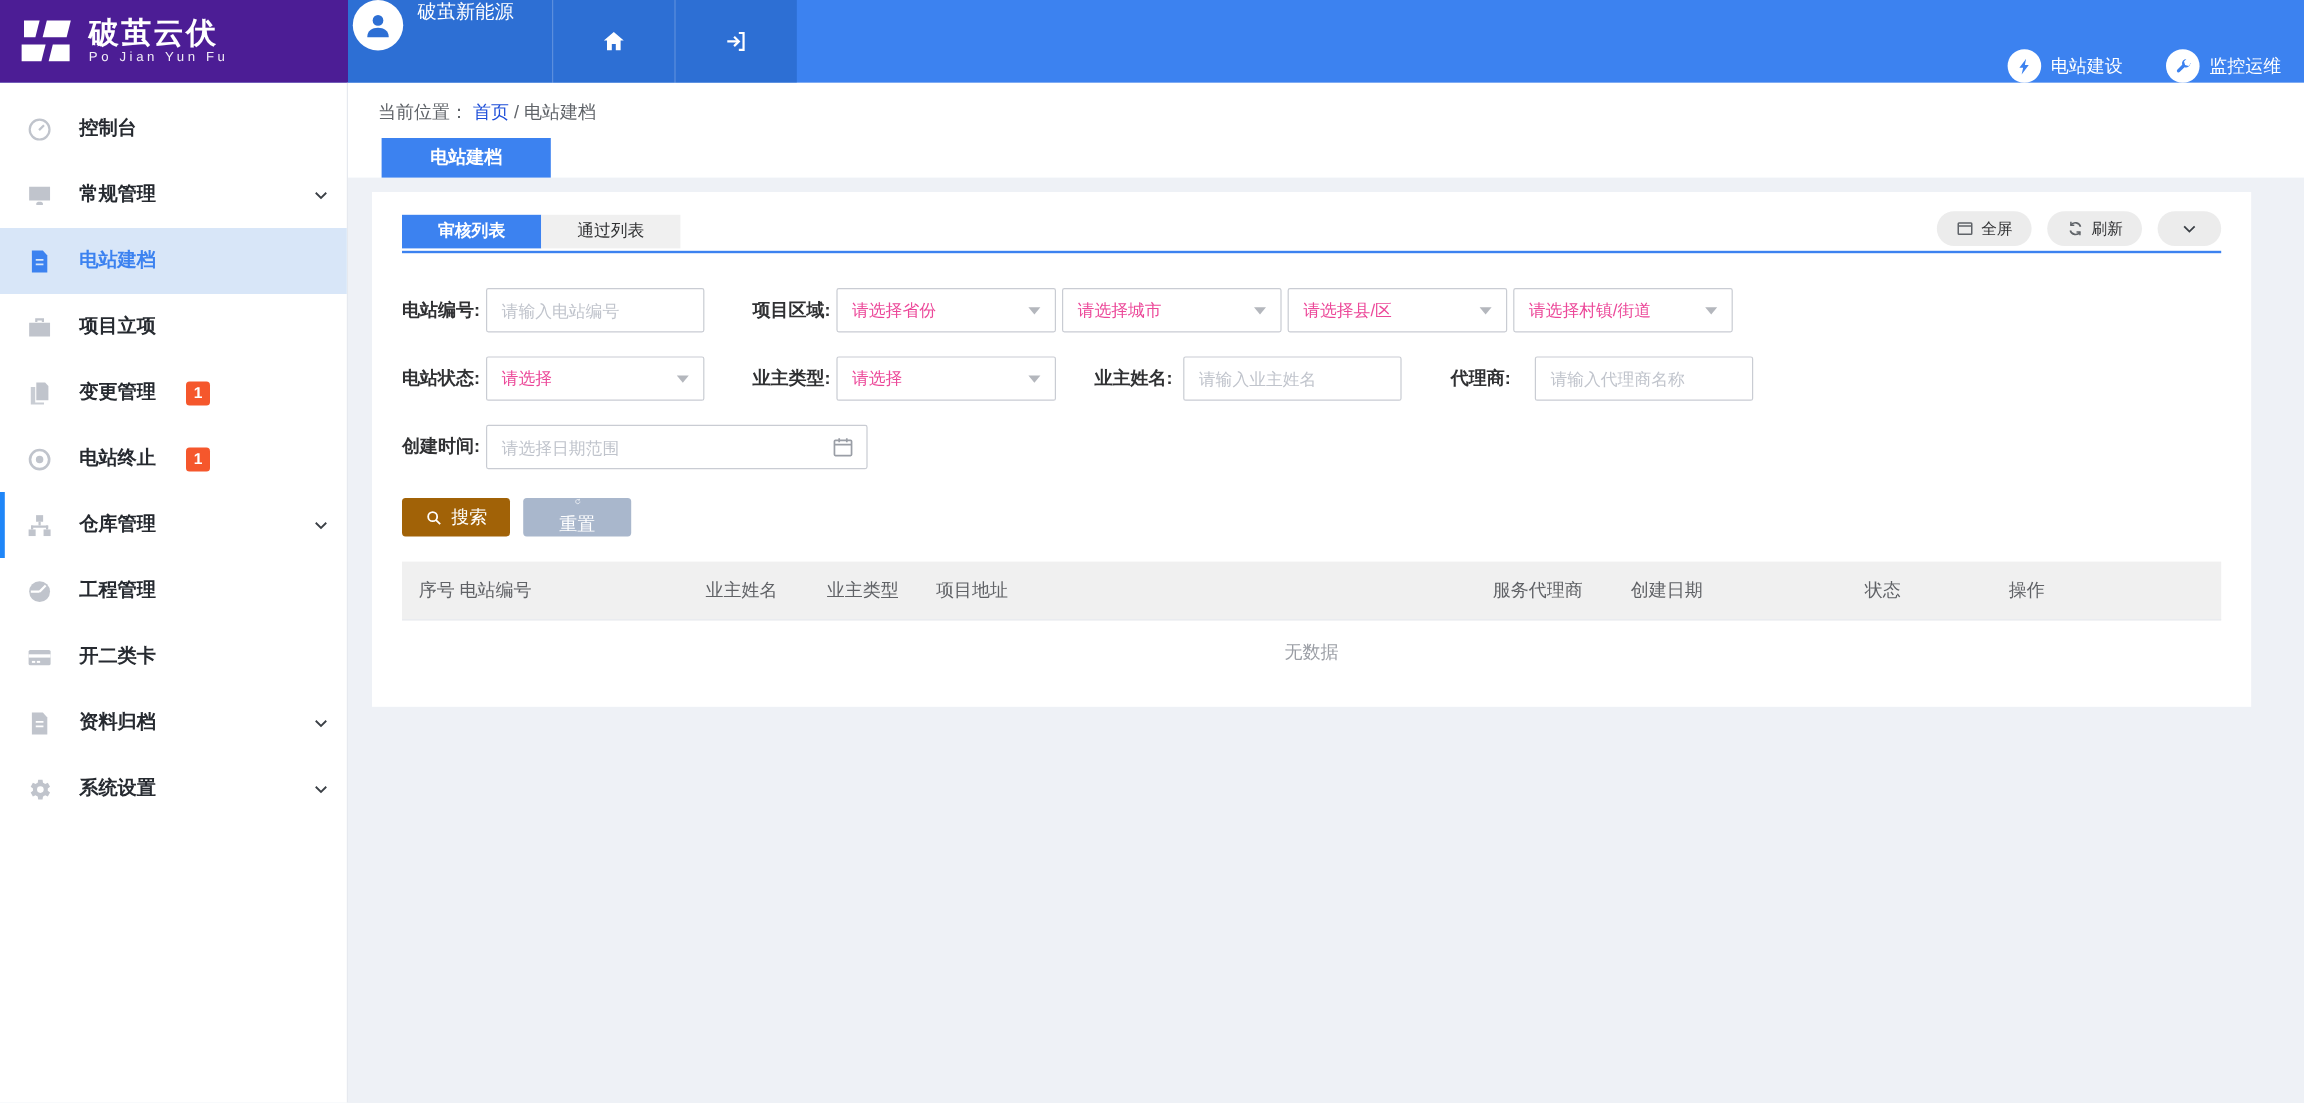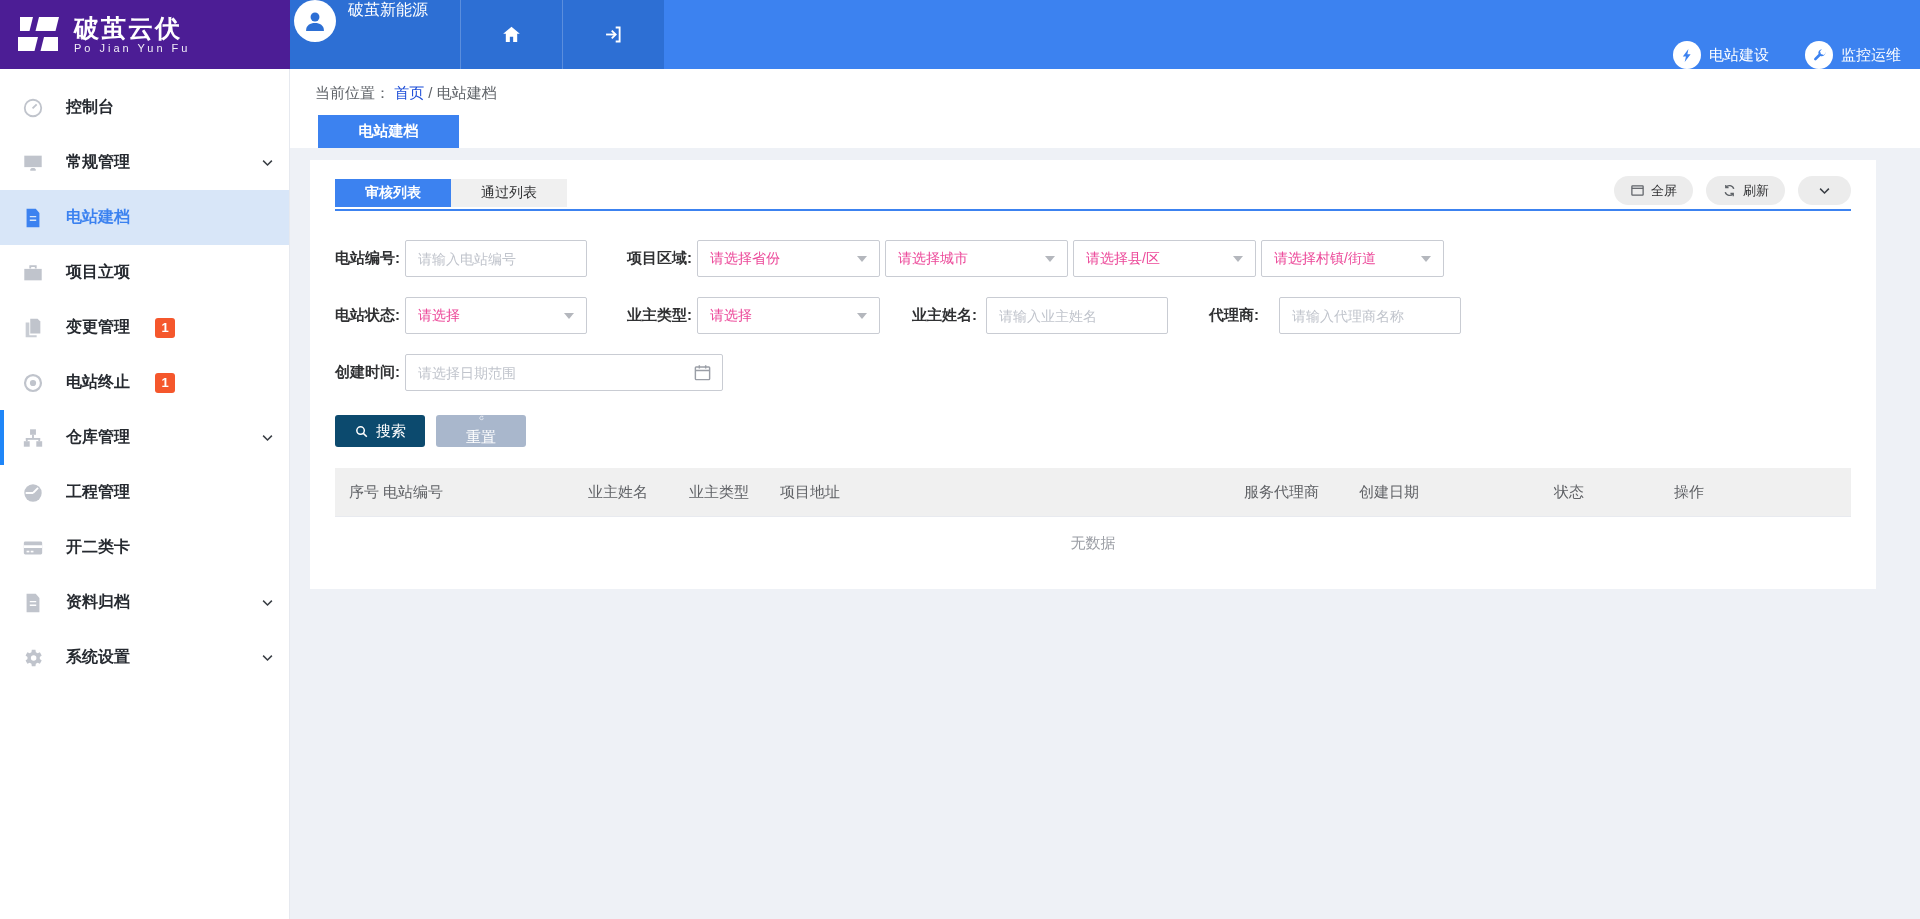--- a/index.html
+++ b/index.html
@@ -70,21 +70,21 @@
   .sel + .sel { margin-left:5px; }
   .ml40 { margin-left:40px; } .ml32 { margin-left:32px; } .ml41 { margin-left:41px; }
   .date-wrap { position:relative; }
   .date-wrap .tinput { width:318px; padding-right:38px; }
   .cal-ic { position:absolute; right:11px; top:9px; width:19px; height:19px; color:#9a9ea6; pointer-events:none; }
 
   
   .actions { margin-top:24px; display:flex; gap:11px; }
   .btn { width:90px; height:32px; border:none; border-radius:3px; display:flex; align-items:center; justify-content:center; gap:7px; font-size:15px; color:#fff; cursor:pointer; font-family:inherit; }
   .btn svg { width:15px; height:15px; }
-  .btn.search { background:#0c4a6e; }
+  .btn.search { background:#a16207; }
   .btn.reset { background:#a9b7cc;flex-direction:column; }
 
   
   .thead { margin-top:21px; height:49px; background:#f0f0f0; border-bottom:1px solid #e8eaef; display:flex; align-items:center; padding-left:14px; font-size:15px; color:#606266; }
   .thead span { flex-shrink:0; white-space:nowrap; }
   .c0{width:34px}.c1{width:205px}.c2{width:101px}.c3{width:91px}.c4{width:464px}
   .c5{width:115px}.c6{width:195px}.c7{width:120px}.c8{flex:1}
   .empty { text-align:center; padding:17px 0; font-size:15px; color:#9b9ea5; }
 </style>
 </head>

